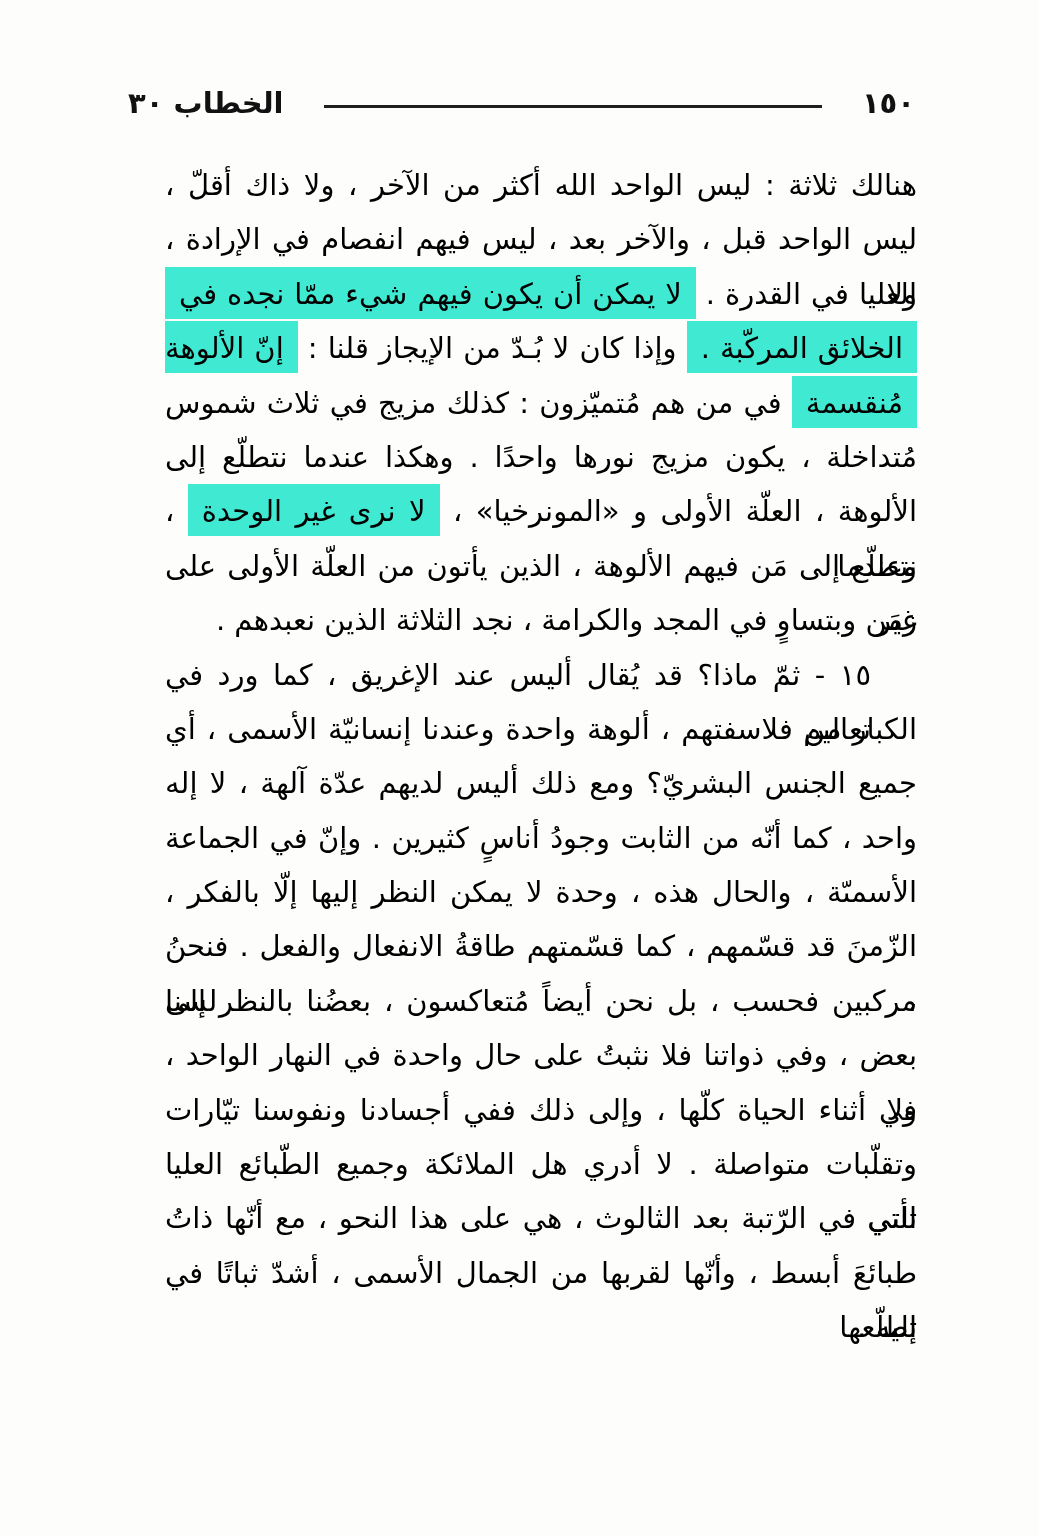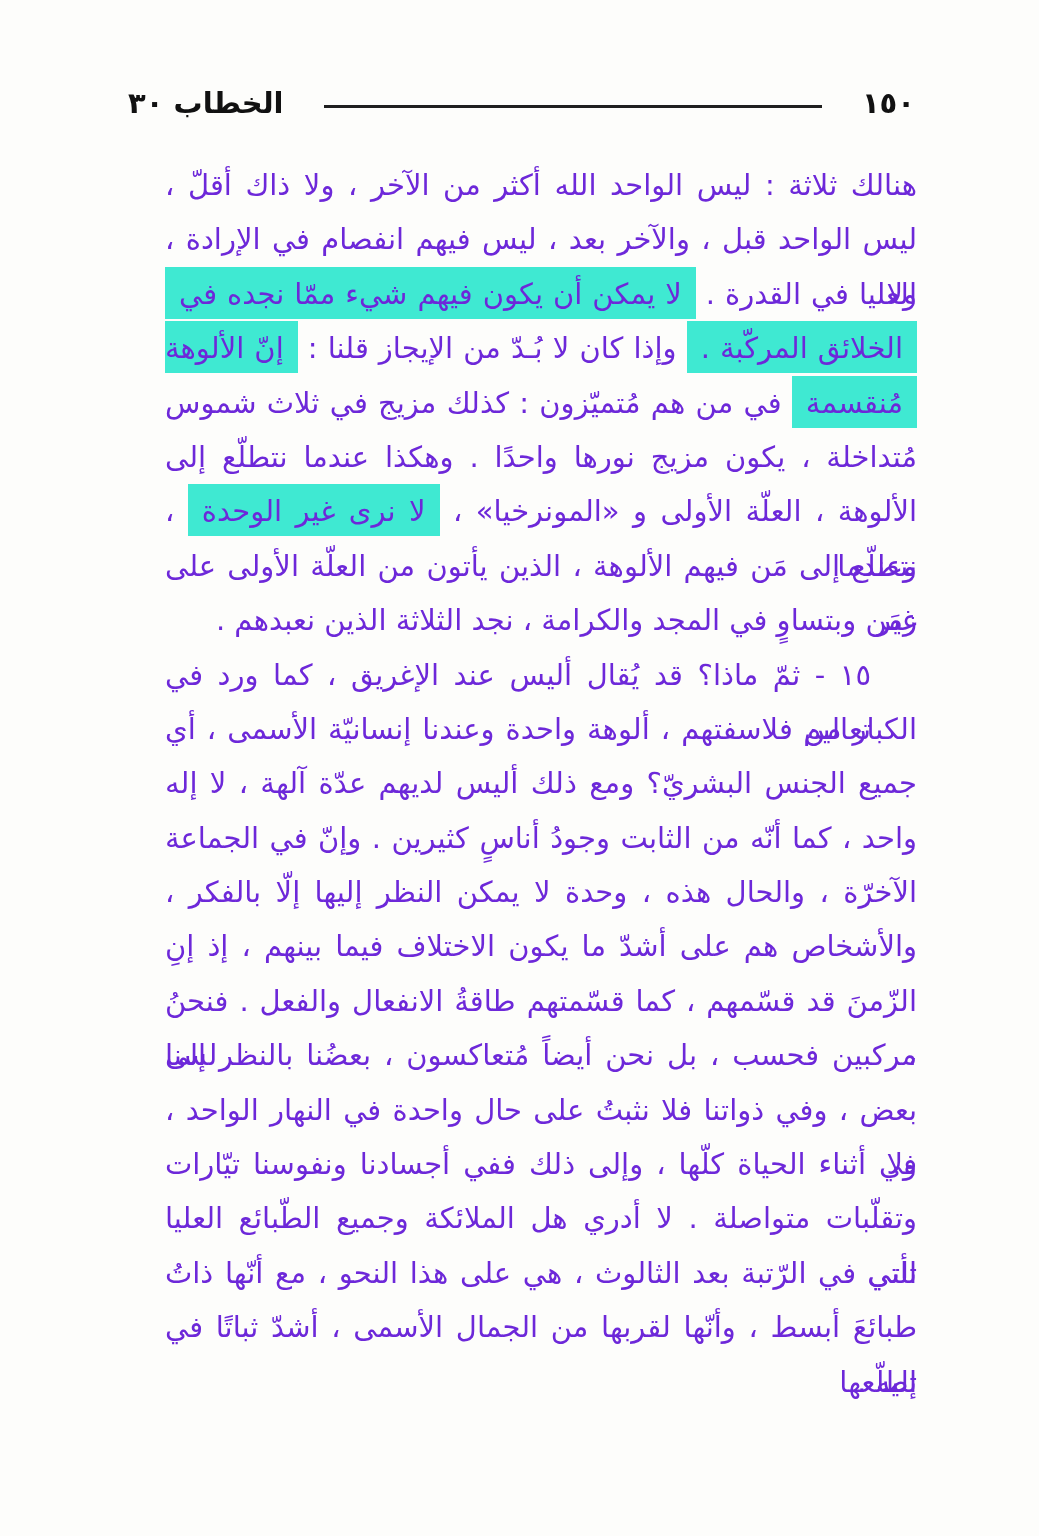--- a/index.html
+++ b/index.html
@@ -28,21 +28,21 @@
     margin:0 40px;
     transform:translateY(3px);
   }
   .header .chapter-title{letter-spacing:1px;text-align:center;}
   .body-text{
     position:absolute;
     top:158px;right:122px;
     width:752px;
     font-size:29px;
     font-weight:500;
-    color:#6d28d9;
+    color:#000000;
   }
   .line{
     height:54.4px;
     line-height:54.4px;
     text-align:justify;
     text-align-last:justify;
   }
   .line.end{
     text-align:left;
     text-align-last:right;
@@ -72,22 +72,21 @@
       <div class="line"><mark>الخلائق المركّبة .</mark><span> وإذا كان لا بُـدّ من الإيجاز قلنا : </span><mark>إنّ الألوهة غير</mark></div>
       <div class="line"><mark>مُنقسمة</mark><span> في من هم مُتميّزون : كذلك مزيج في ثلاث شموس</span></div>
       <div class="line"><span>مُتداخلة ، يكون مزيج نورها واحدًا . وهكذا عندما نتطلّع إلى</span></div>
       <div class="line"><span>الألوهة ، العلّة الأولى و «المونرخيا» ، </span><mark>لا نرى غير الوحدة</mark><span> ، وعندما</span></div>
       <div class="line"><span>نتطلّع إلى مَن فيهم الألوهة ، الذين يأتون من العلّة الأولى على غير</span></div>
       <div class="line end"><span>زمَن وبتساوٍ في المجد والكرامة ، نجد الثلاثة الذين نعبدهم .</span></div>
       <div class="line indent"><span>١٥ - ثمّ ماذا؟ قد يُقال أليس عند الإغريق ، كما ورد في تعاليم</span></div>
       <div class="line"><span>الكبار من فلاسفتهم ، ألوهة واحدة وعندنا إنسانيّة الأسمى ، أي</span></div>
       <div class="line"><span>جميع الجنس البشريّ؟ ومع ذلك أليس لديهم عدّة آلهة ، لا إله</span></div>
       <div class="line"><span>واحد ، كما أنّه من الثابت وجودُ أناسٍ كثيرين . وإنّ في الجماعة</span></div>
-      <div class="line"><span>الآخرّة ، والحال هذه ، وحدة لا يمكن النظر إليها إلّا بالفكر ،</span></div>
-      <div class="line"><span>والأشخاص هم على أشدّ ما يكون الاختلاف فيما بينهم ، إذ إنِ</span></div>
+      <div class="line"><span>الأسمىّة ، والحال هذه ، وحدة لا يمكن النظر إليها إلّا بالفكر ،</span></div>
       <div class="line"><span>الزّمنَ قد قسّمهم ، كما قسّمتهم طاقةُ الانفعال والفعل . فنحنُ ، لسنا</span></div>
       <div class="line"><span>مركبين فحسب ، بل نحن أيضاً مُتعاكسون ، بعضُنا بالنظر إلى</span></div>
       <div class="line"><span>بعض ، وفي ذواتنا فلا نثبتُ على حال واحدة في النهار الواحد ، ولا</span></div>
       <div class="line"><span>في أثناء الحياة كلّها ، وإلى ذلك ففي أجسادنا ونفوسنا تيّارات</span></div>
       <div class="line"><span>وتقلّبات متواصلة . لا أدري هل الملائكة وجميع الطّبائع العليا التي</span></div>
       <div class="line"><span>تأتي في الرّتبة بعد الثالوث ، هي على هذا النحو ، مع أنّها ذاتُ</span></div>
       <div class="line"><span>طبائعَ أبسط ، وأنّها لقربها من الجمال الأسمى ، أشدّ ثباتًا في تطلّعها</span></div>
       <div class="line end"><span>إليه .</span></div>
     </div>
 

